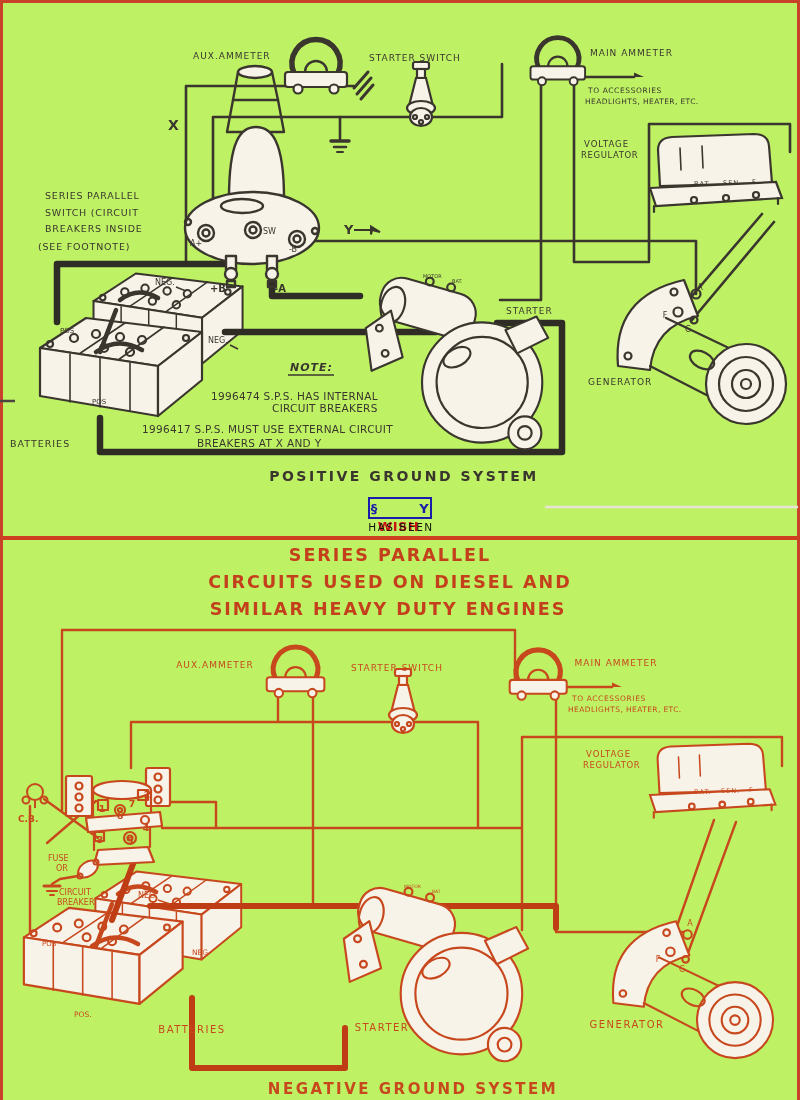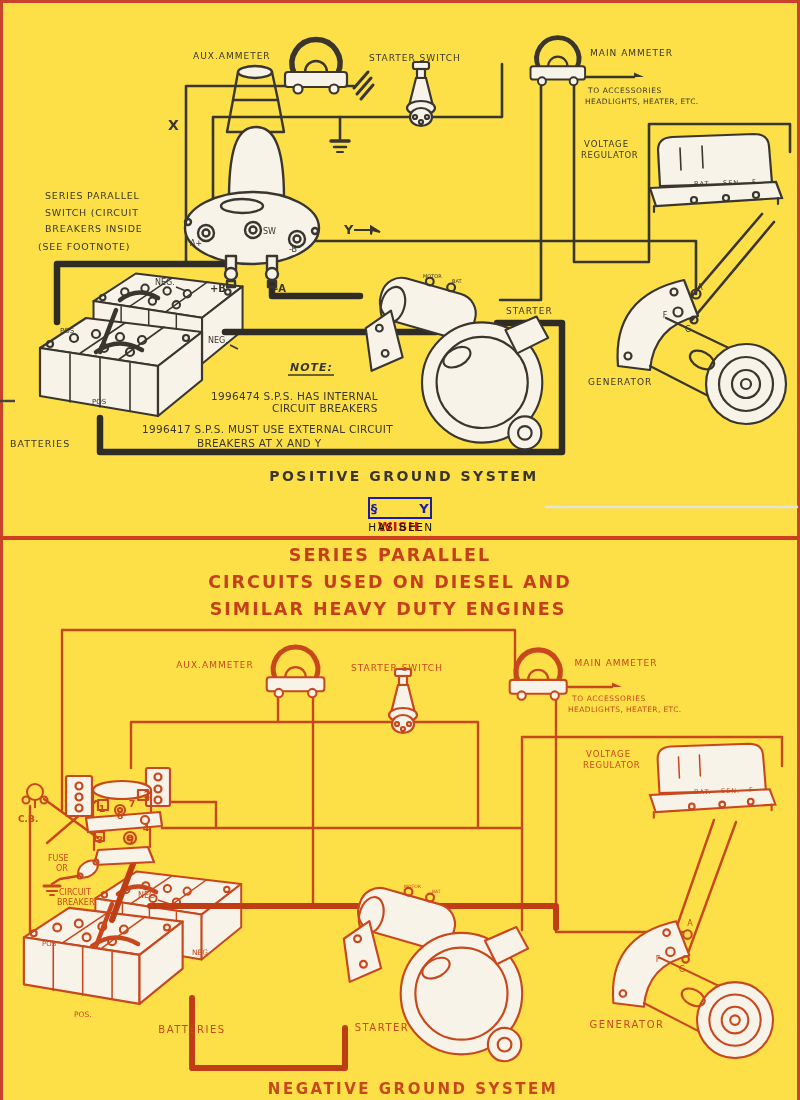--- a/index.html
+++ b/index.html
@@ -1,16 +1,16 @@
 <!DOCTYPE html>
 <html><head>
 <meta charset="utf-8">
 <style>
   html,body{margin:0;padding:0;background:#e8e4d8;}
-  .page{position:relative;width:800px;height:1100px;background:#fde047;overflow:hidden;
+  .page{position:relative;width:800px;height:1100px;background:#bef264;overflow:hidden;
         font-family:"DejaVu Sans", sans-serif;}
   svg{position:absolute;left:0;top:0;}
   svg text{font-family:"DejaVu Sans", sans-serif;}
   .top-ink{color:#3a362e;}
   .bot-ink{color:#c8481e;}
   text.tl{fill:#3a362e;stroke:none;}
   text.bl{fill:#c8481e;stroke:none;}
   .wm{position:absolute;left:368px;top:497px;width:66px;text-align:center;}
   .wm-box{box-sizing:border-box;width:64px;height:22px;border:2.5px solid #1c1caa;
           display:flex;align-items:center;justify-content:center;

